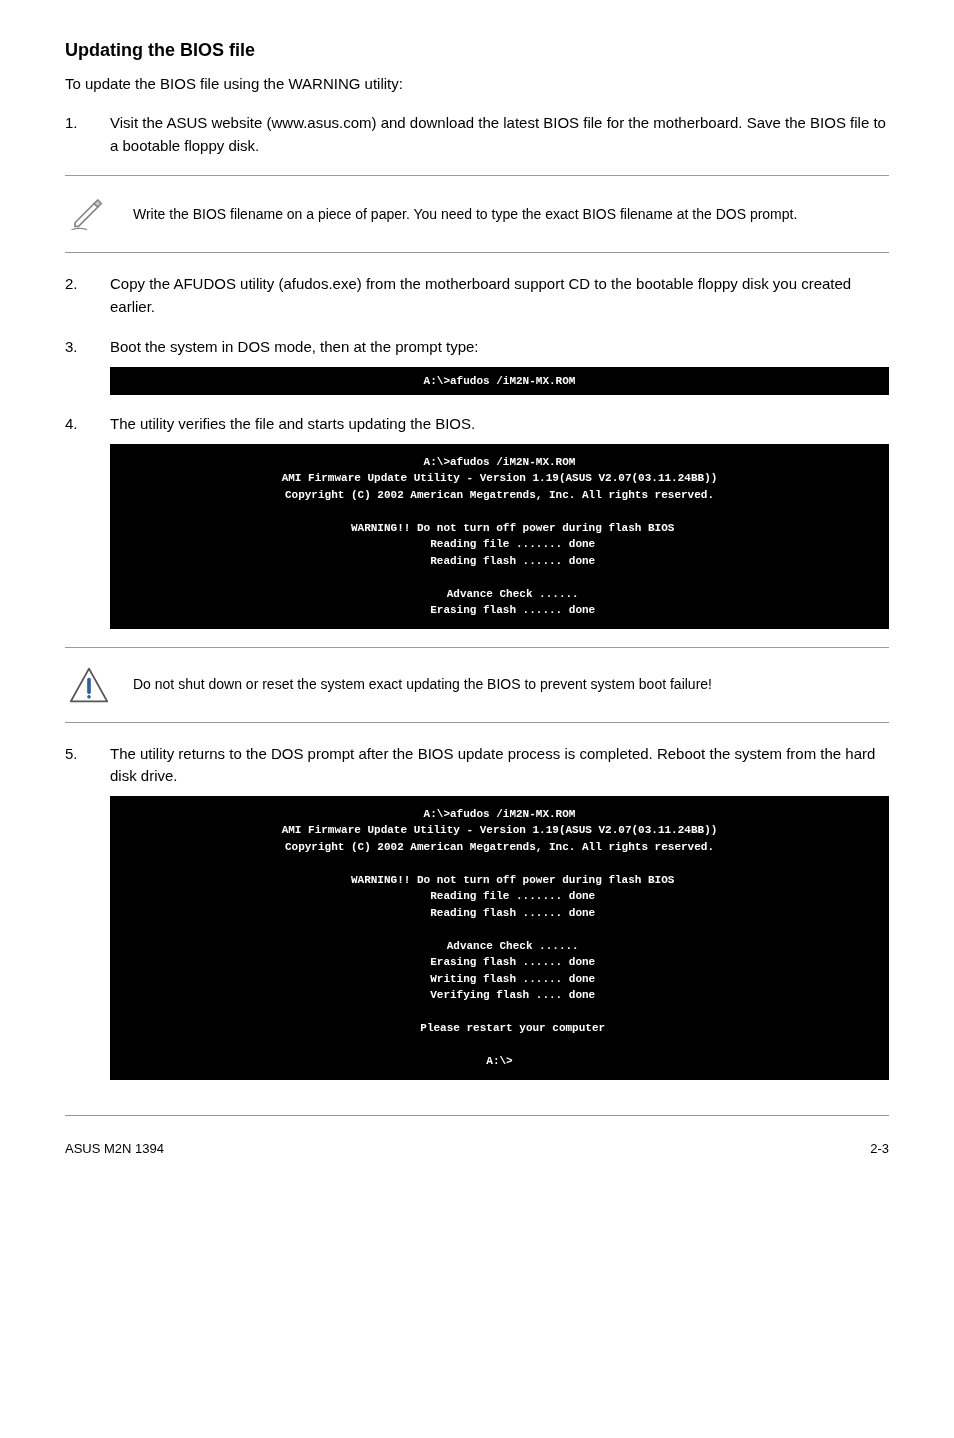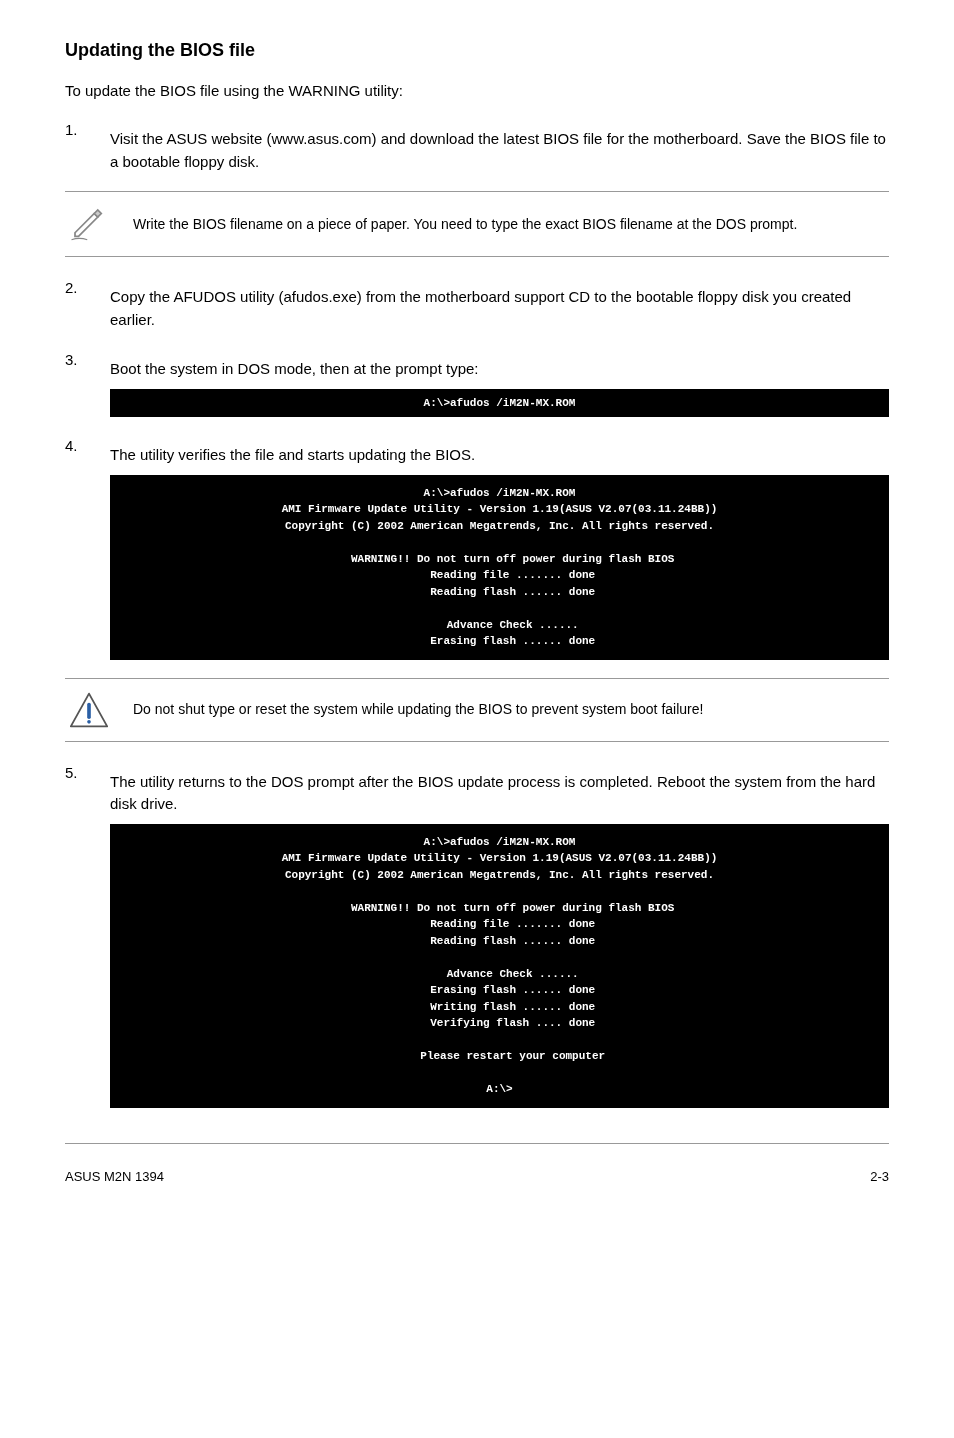--- a/index.html
+++ b/index.html
@@ -10,54 +10,53 @@
     body {
       font-family: Arial, Helvetica, sans-serif;
       background: #fff;
       width: 954px;
       padding: 40px 65px 30px 65px;
       color: #000;
     }
     h2 {
       font-size: 18px;
       font-weight: bold;
-      margin-bottom: 21px;
+      margin-bottom: 14px;
     }
     .intro {
       font-size: 15px;
       margin-bottom: 20px;
     }
     .step {
       display: flex;
       margin-bottom: 18px;
       font-size: 15px;
       line-height: 1.5;
     }
     .step-number {
       width: 45px;
       flex-shrink: 0;
     }
     .step-text {
       flex: 1;
-      margin-top: 9px;
     }
     .command {
       font-family: "Courier New", monospace;
       font-weight: bold;
       font-size: 14px;
       margin-top: 6px;
     }
     .sub-text {
       font-size: 15px;
       margin-top: 14px;
       line-height: 1.5;
     }
     .note-block {
       margin: 0 0 20px 0;
-      padding: 11px 0;
+      padding: 17px 0;
       border-top: 1px solid #999;
       border-bottom: 1px solid #999;
       display: flex;
       align-items: center;
       gap: 20px;
     }
     .note-icon {
       width: 48px;
       flex-shrink: 0;
       display: flex;
@@ -154,21 +153,21 @@
     Erasing flash ...... done</div>
 
 <div class="note-block">
   <div class="note-icon">
     <svg class="warning-svg" viewBox="0 0 48 44">
       <path d="M24 4 L44 40 L4 40 Z" fill="none" stroke="#555" stroke-width="2" stroke-linejoin="round"></path>
       <line x1="24" y1="16" x2="24" y2="30" stroke="#2a5fa5" stroke-width="4" stroke-linecap="round"></line>
       <circle cx="24" cy="35" r="2" fill="#2a5fa5"></circle>
     </svg>
   </div>
-  <div class="note-text">Do not shut type or reset the system while updating the BIOS to prevent system boot failure!</div>
+  <div class="note-text">Do not shut down or reset the system exact updating the BIOS to prevent system boot failure!</div>
 </div>
 
 <div class="step" style="margin-bottom:4px;">
   <div class="step-number">5.</div>
   <div class="step-text">The utility returns to the DOS prompt after the BIOS update process is completed. Reboot the system from the hard disk drive.</div>
 </div>
 
 <div class="terminal">A:\&gt;afudos /iM2N-MX.ROM
 AMI Firmware Update Utility - Version 1.19(ASUS V2.07(03.11.24BB))
 Copyright (C) 2002 American Megatrends, Inc. All rights reserved.

